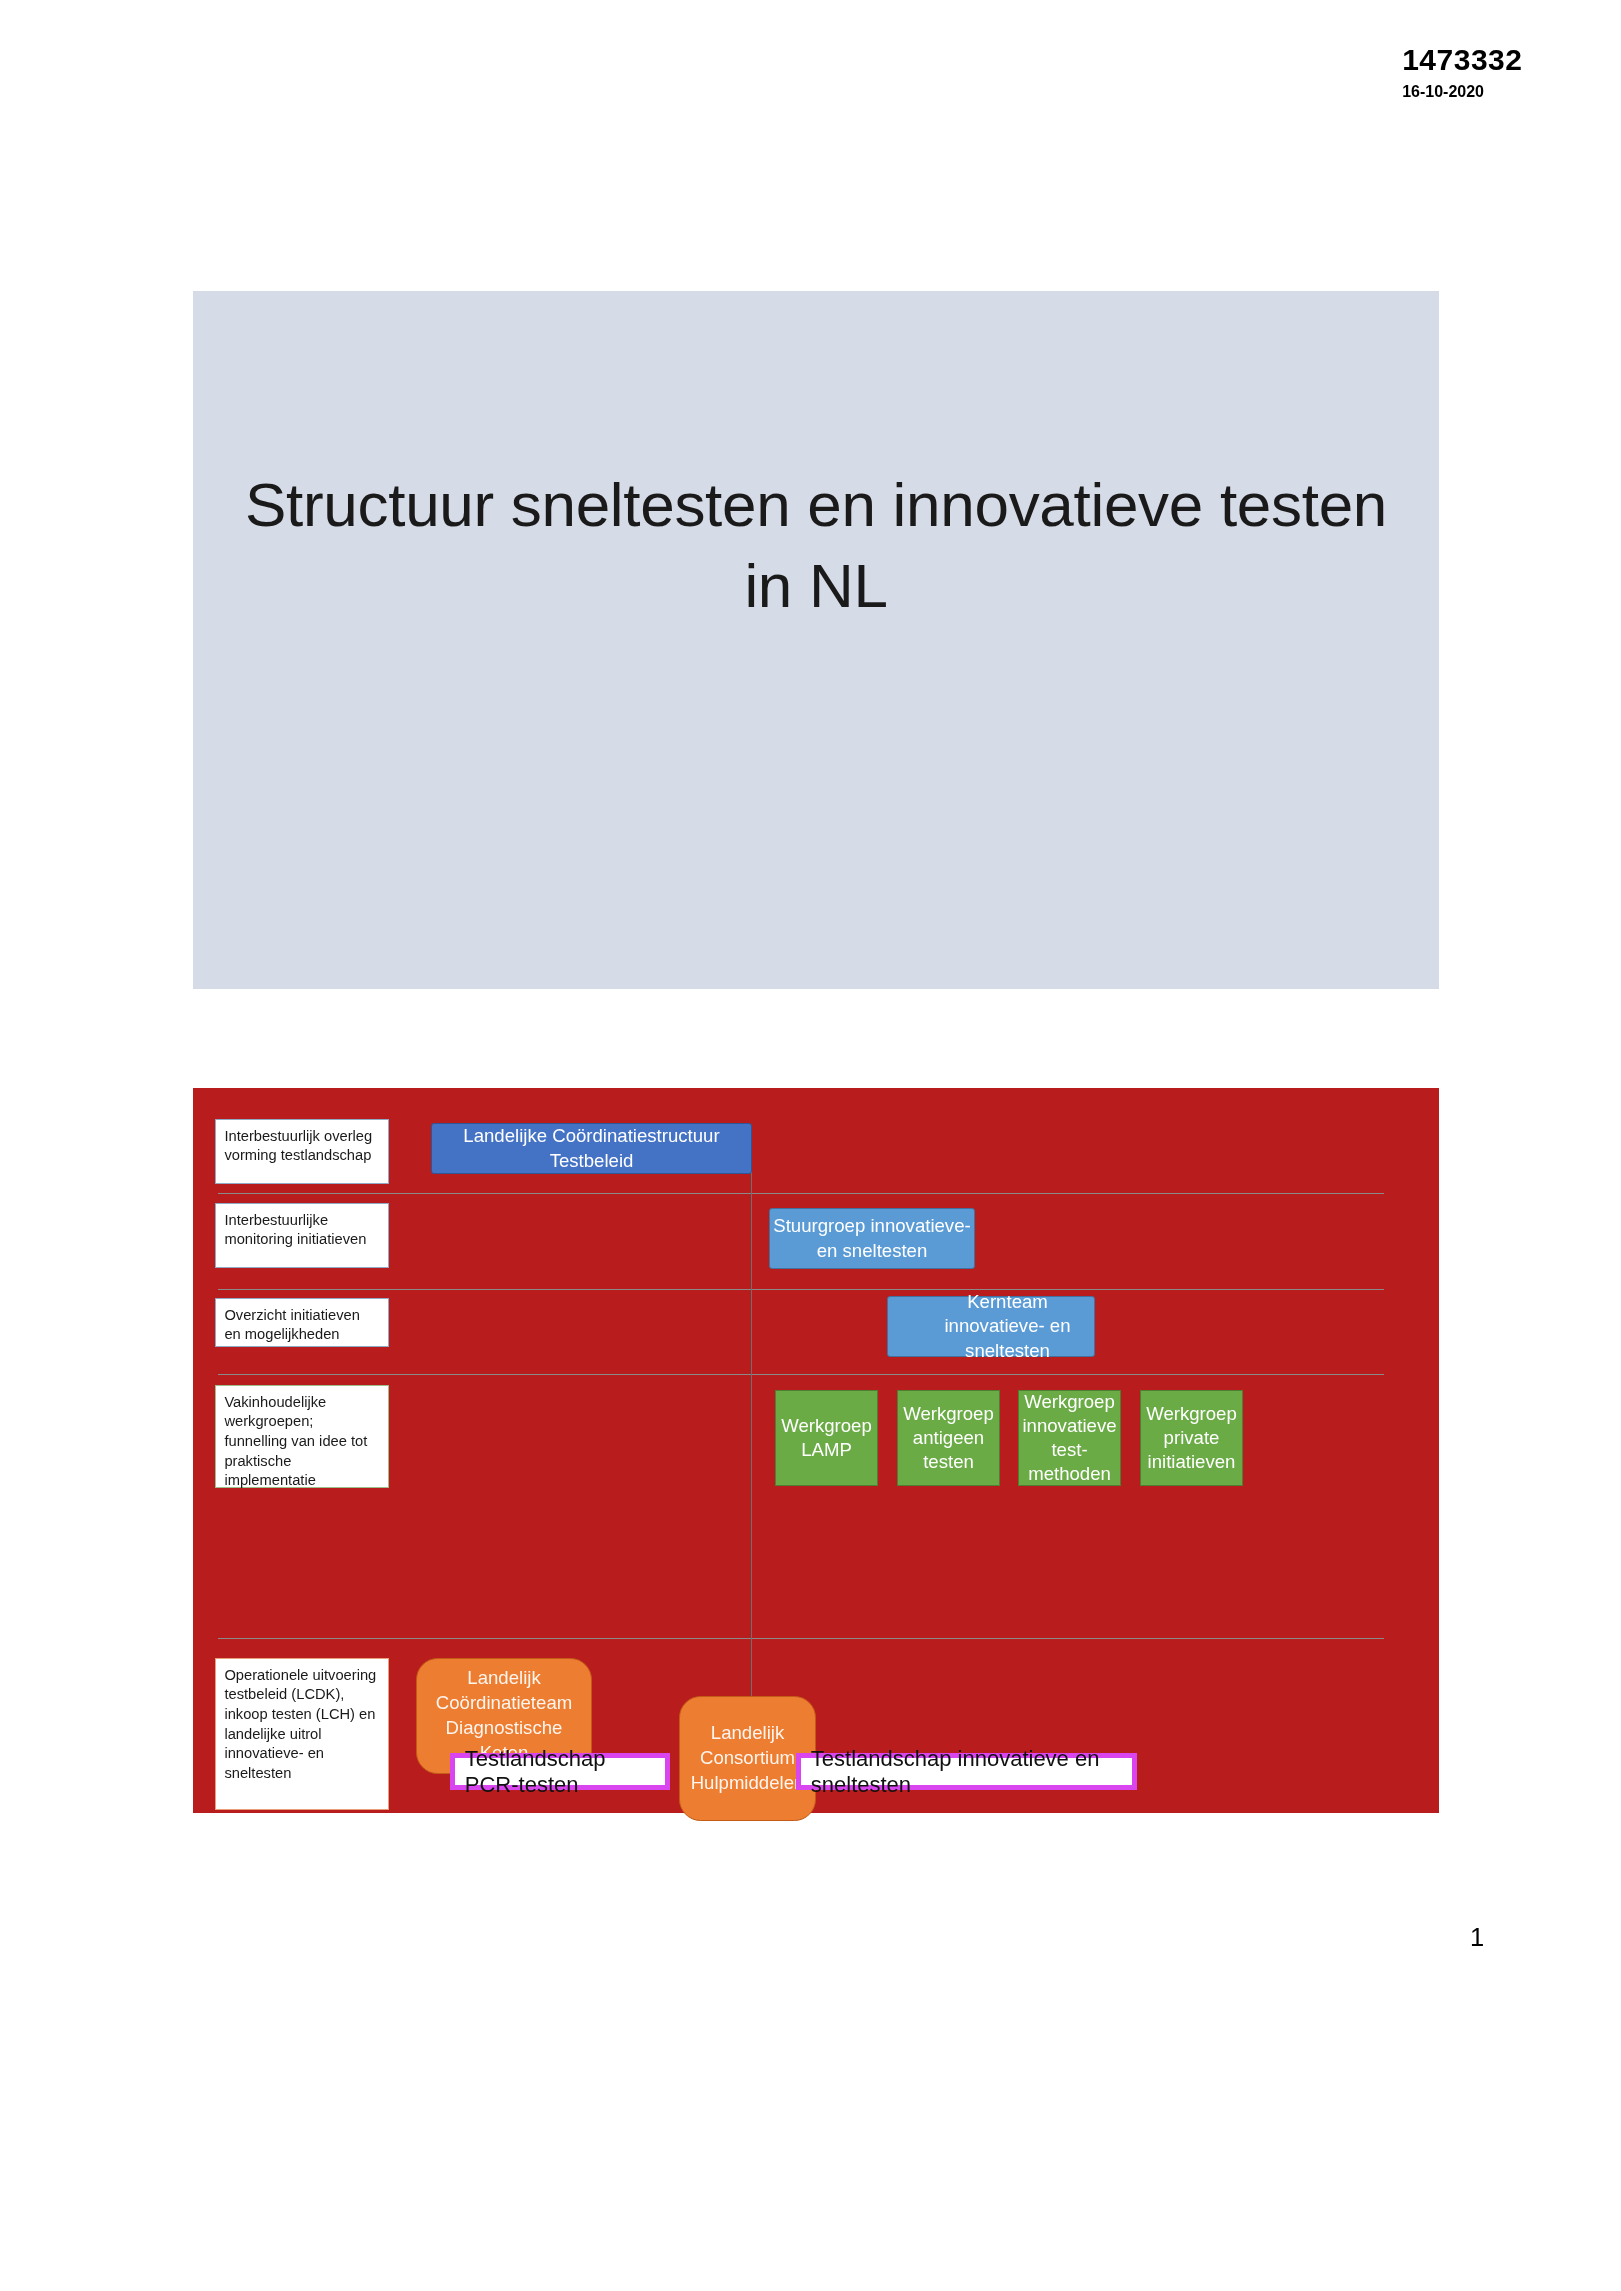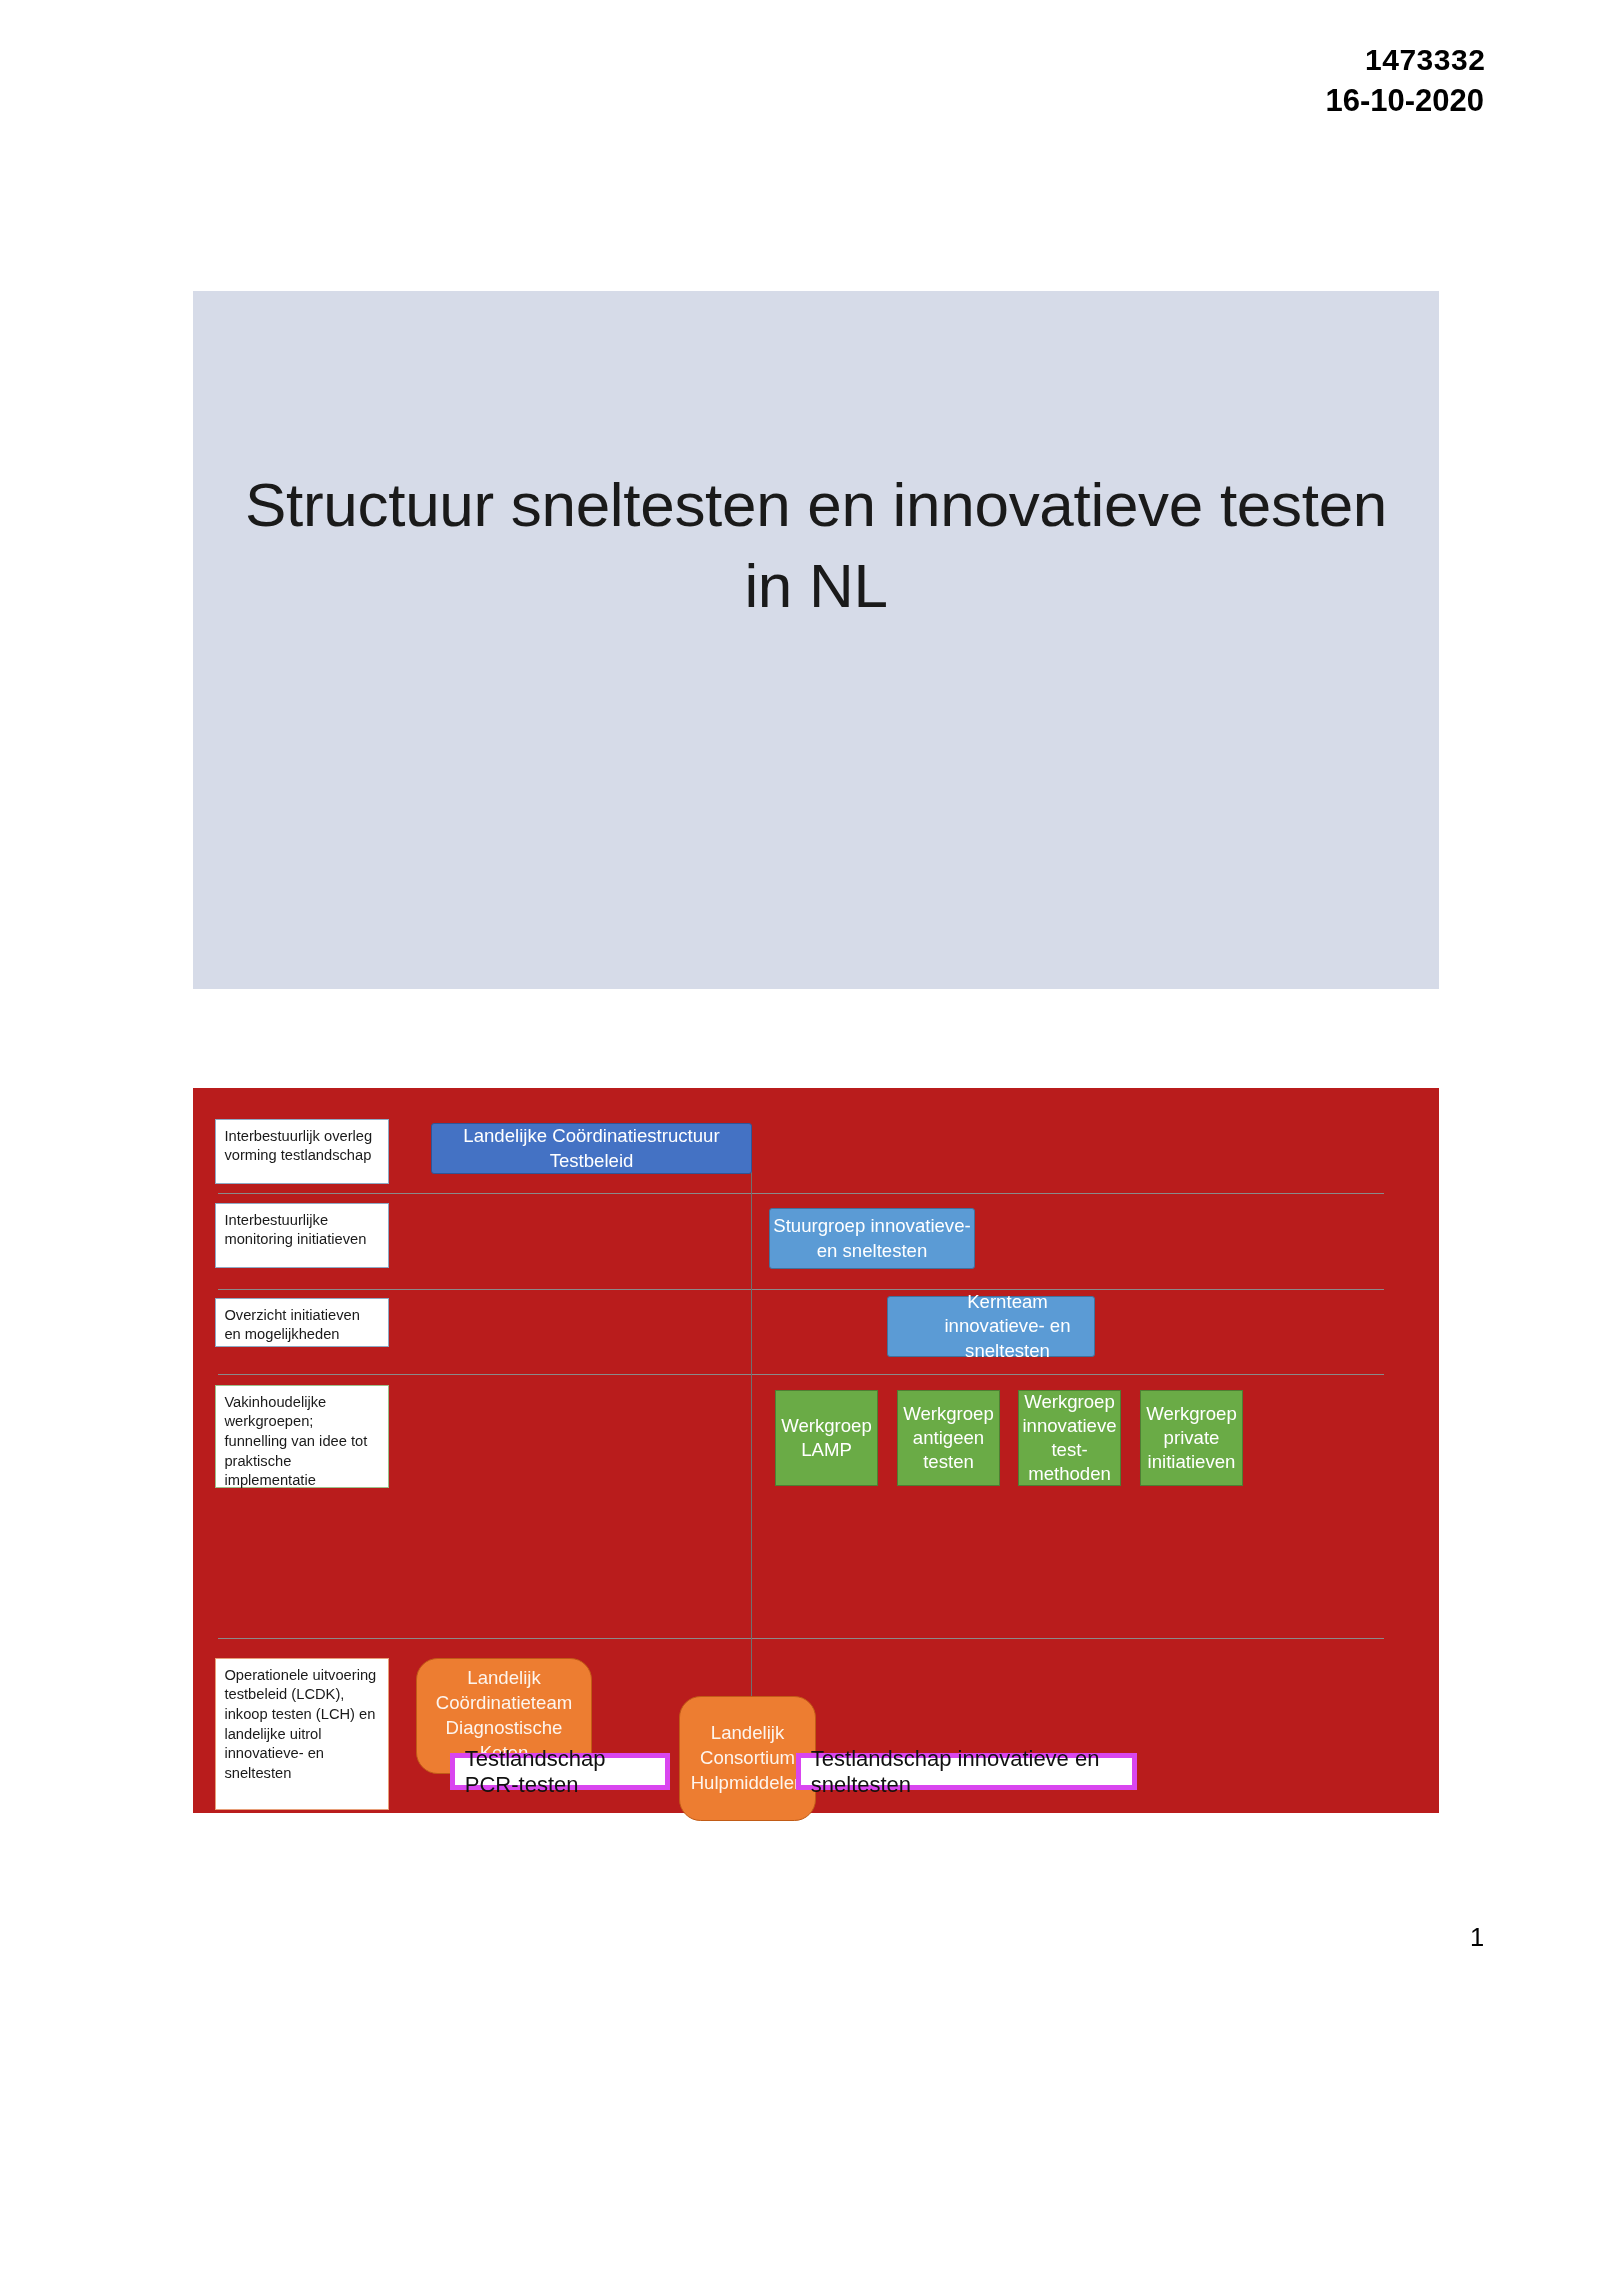--- a/index.html
+++ b/index.html
@@ -14,31 +14,31 @@
     font-family: "Liberation Sans", sans-serif;
     color: #000000;
     overflow: hidden;
   }
 
   
   #doc-header {
     position: absolute;
     top: 41px;
     right: 96px;
-    text-align: center;
+    text-align: left;
     line-height: 1.25;
   }
   #doc-header .docnum {
     font-size: 30px;
     font-weight: bold;
     letter-spacing: 0.5px;
     display: block;
   }
   #doc-header .docdate {
-    font-size: 31px;
+    font-size: 16px;
     font-weight: bold;
     display: block;
     margin-top: 3.9px;
     margin-right: 41px;
   }
 
   
   #page-number {
     position: absolute;
     left: 1470px;

